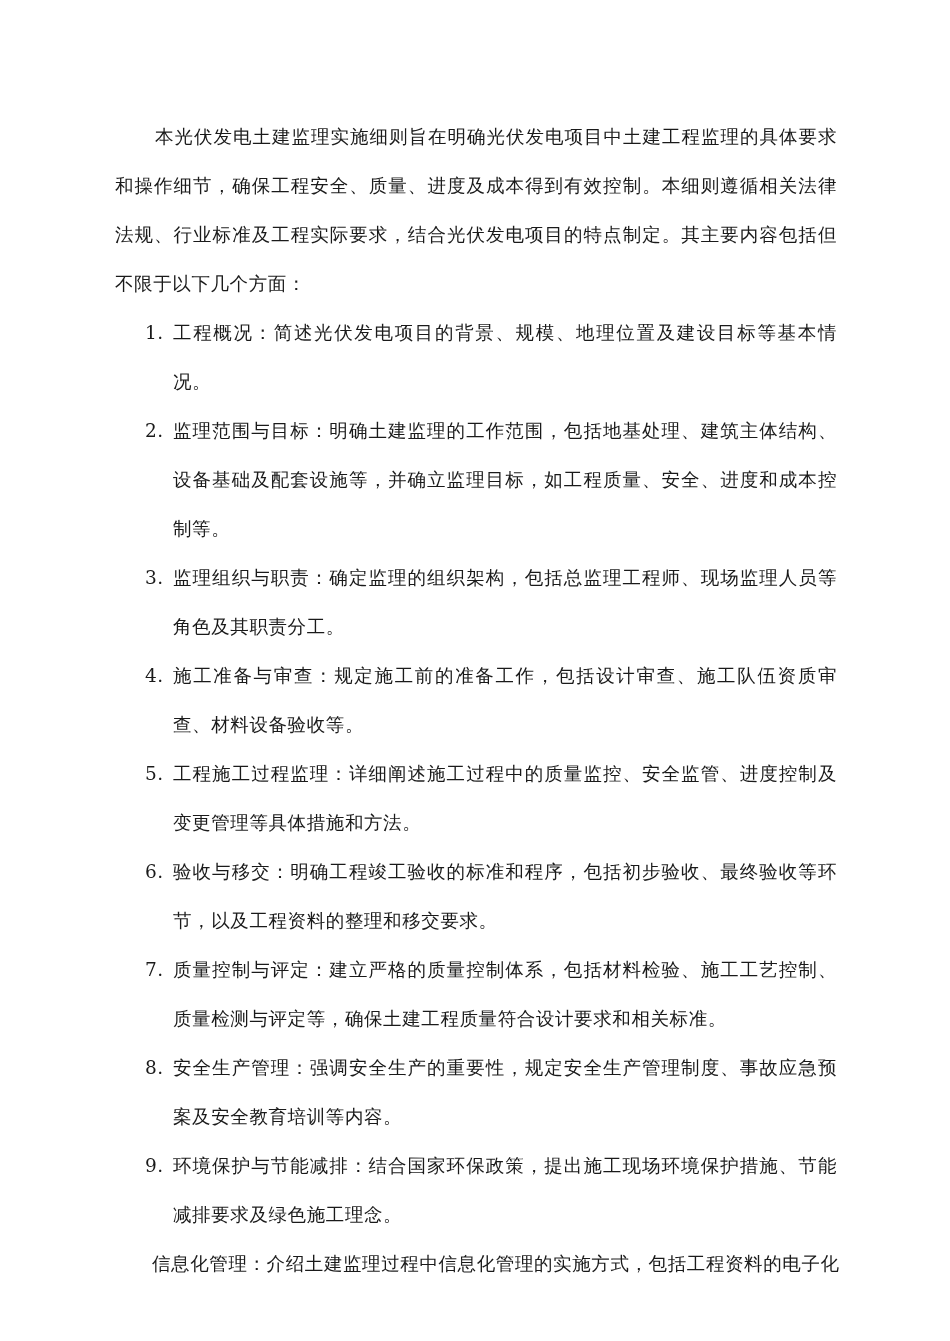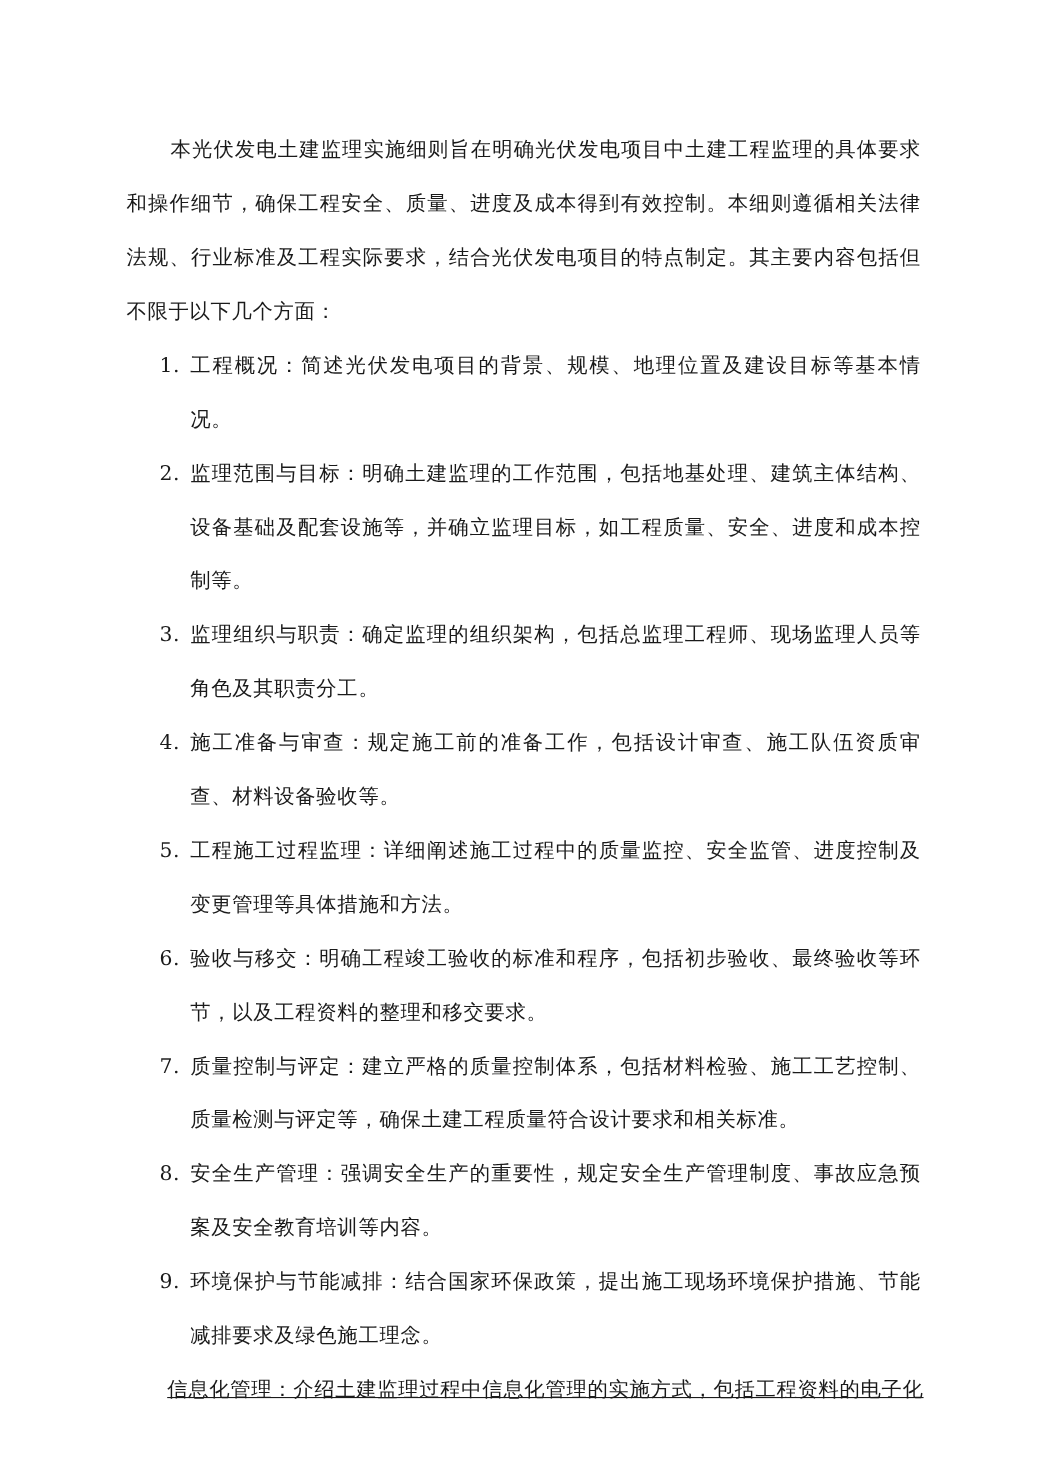--- a/index.html
+++ b/index.html
@@ -51,21 +51,20 @@
     }
     .list-num {
       position: absolute;
       left: 30px;
       top: 0;
     }
     .trailing {
       margin: 0;
       padding-left: 37px;
       white-space: nowrap;
-      text-decoration: underline;
     }
   </style>
 </head>
 <body>
 
 <div class="page">
   <div class="content">
     <p class="intro">本光伏发电土建监理实施细则旨在明确光伏发电项目中土建工程监理的具体要求和操作细节，确保工程安全、质量、进度及成本得到有效控制。本细则遵循相关法律法规、行业标准及工程实际要求，结合光伏发电项目的特点制定。其主要内容包括但不限于以下几个方面：</p>
 
     <ol class="list">

